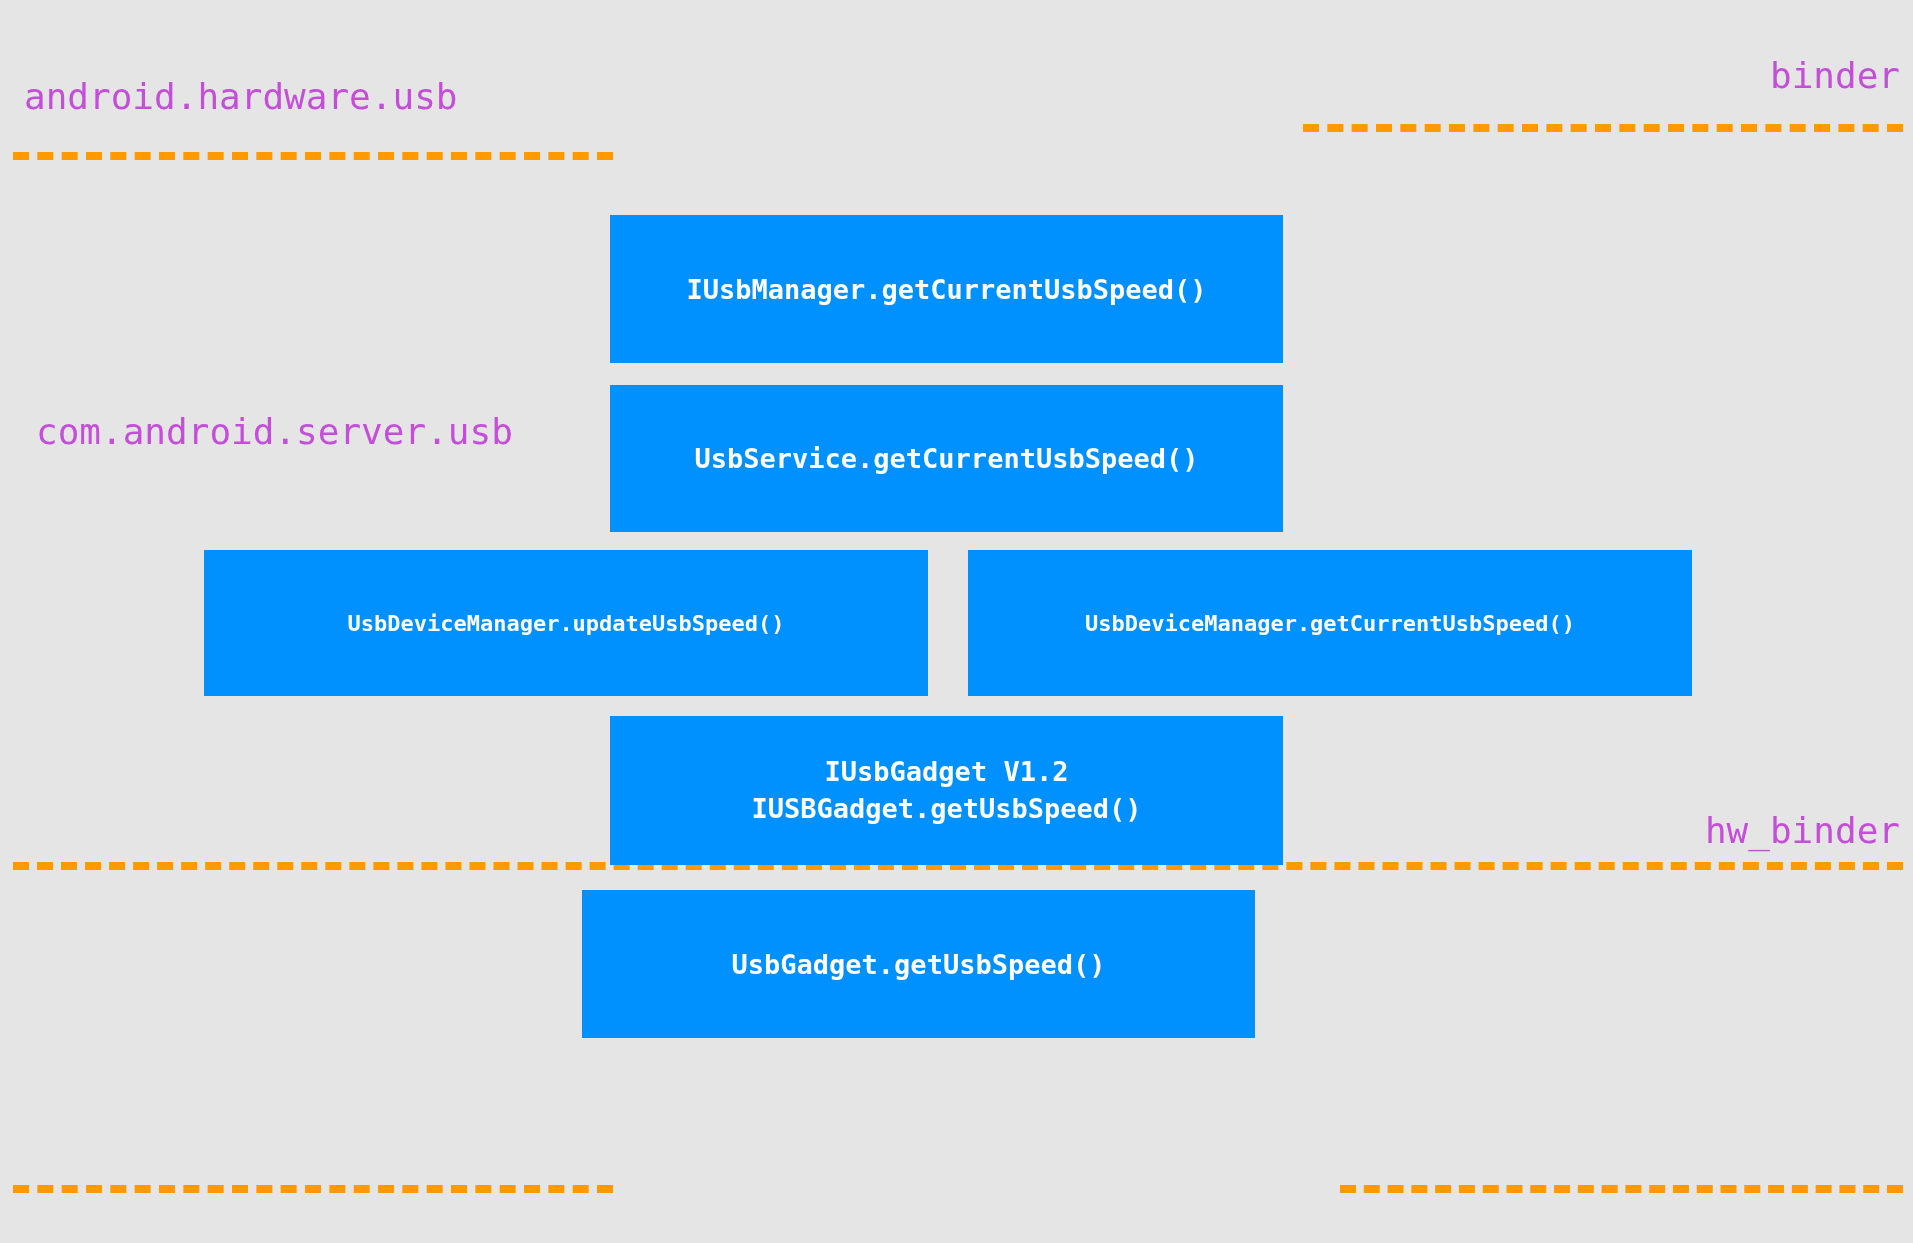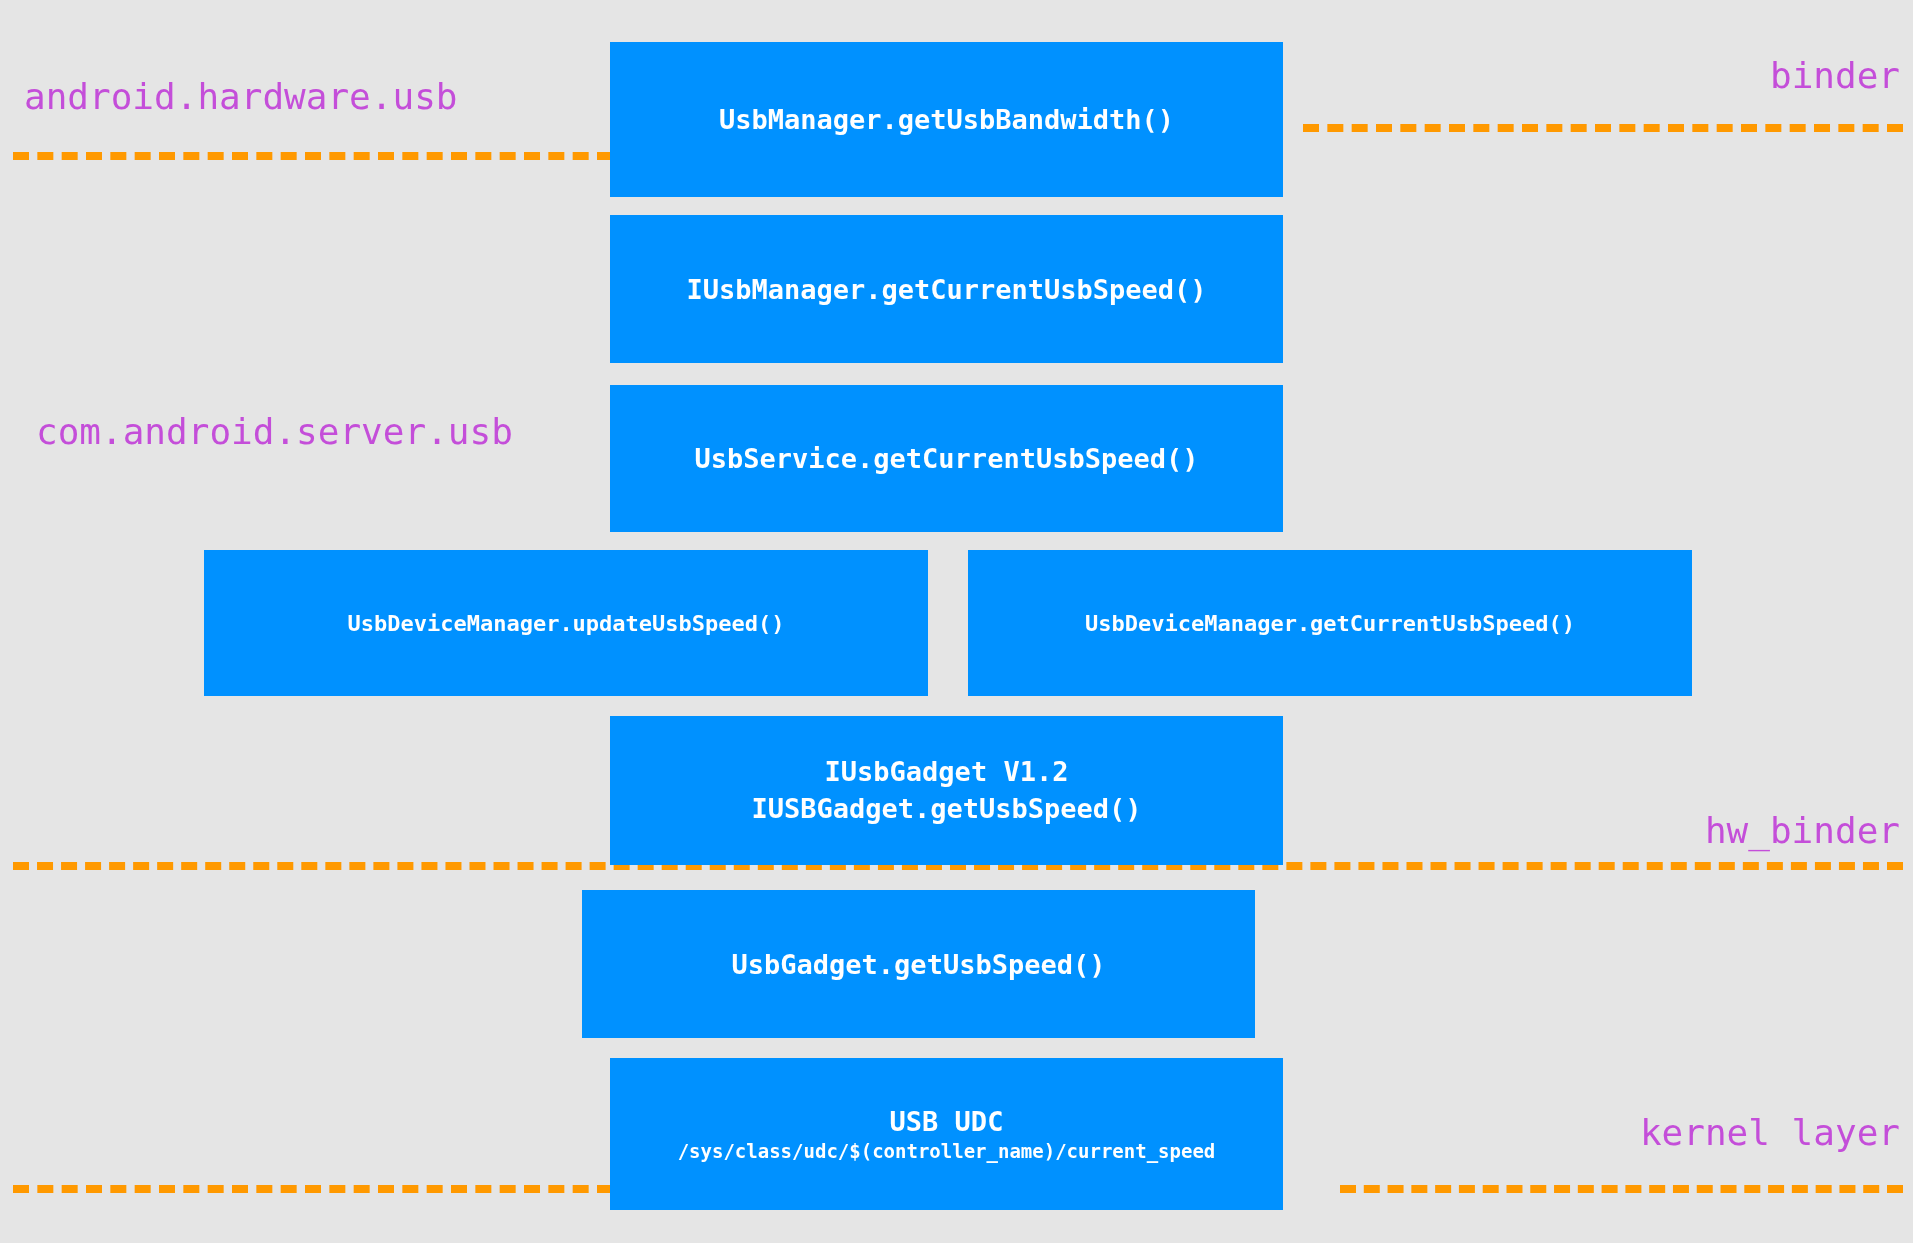--- a/index.html
+++ b/index.html
@@ -114,25 +114,21 @@
   <div class="dash-line" id="dash-binder-left"></div>
   <div class="dash-line" id="dash-binder-right"></div>
   <div class="dash-line" id="dash-hwbinder"></div>
   <div class="dash-line" id="dash-kernel-left"></div>
   <div class="dash-line" id="dash-kernel-right"></div>
 
   <div class="layer-label" id="label-android-hardware-usb">android.hardware.usb</div>
   <div class="layer-label" id="label-binder">binder</div>
   <div class="layer-label" id="label-com-android-server-usb">com.android.server.usb</div>
   <div class="layer-label" id="label-hw-binder">hw_binder</div>
-  <div class="layer-label" id="label-kernel-layer">kernel layer</div>
 
-  <div class="box" id="box-usbmanager-getusbbandwidth">
-    <span class="line1">UsbManager.getUsbBandwidth()</span>
-  </div>
 
   <div class="box" id="box-iusbmanager-getcurrentusbspeed">
     <span class="line1">IUsbManager.getCurrentUsbSpeed()</span>
   </div>
 
   <div class="box" id="box-usbservice-getcurrentusbspeed">
     <span class="line1">UsbService.getCurrentUsbSpeed()</span>
   </div>
 
   <div class="box" id="box-usbdevicemanager-updateusbspeed">
@@ -145,18 +141,14 @@
 
   <div class="box" id="box-iusbgadget">
     <span class="line1">IUsbGadget V1.2</span>
     <span class="line2">IUSBGadget.getUsbSpeed()</span>
   </div>
 
   <div class="box" id="box-usbgadget-getusbspeed">
     <span class="line1">UsbGadget.getUsbSpeed()</span>
   </div>
 
-  <div class="box" id="box-usb-udc">
-    <span class="line1">USB UDC</span>
-    <span class="line2">/sys/class/udc/$(controller_name)/current_speed</span>
-  </div>
 
 </div>
 
 </body></html>

